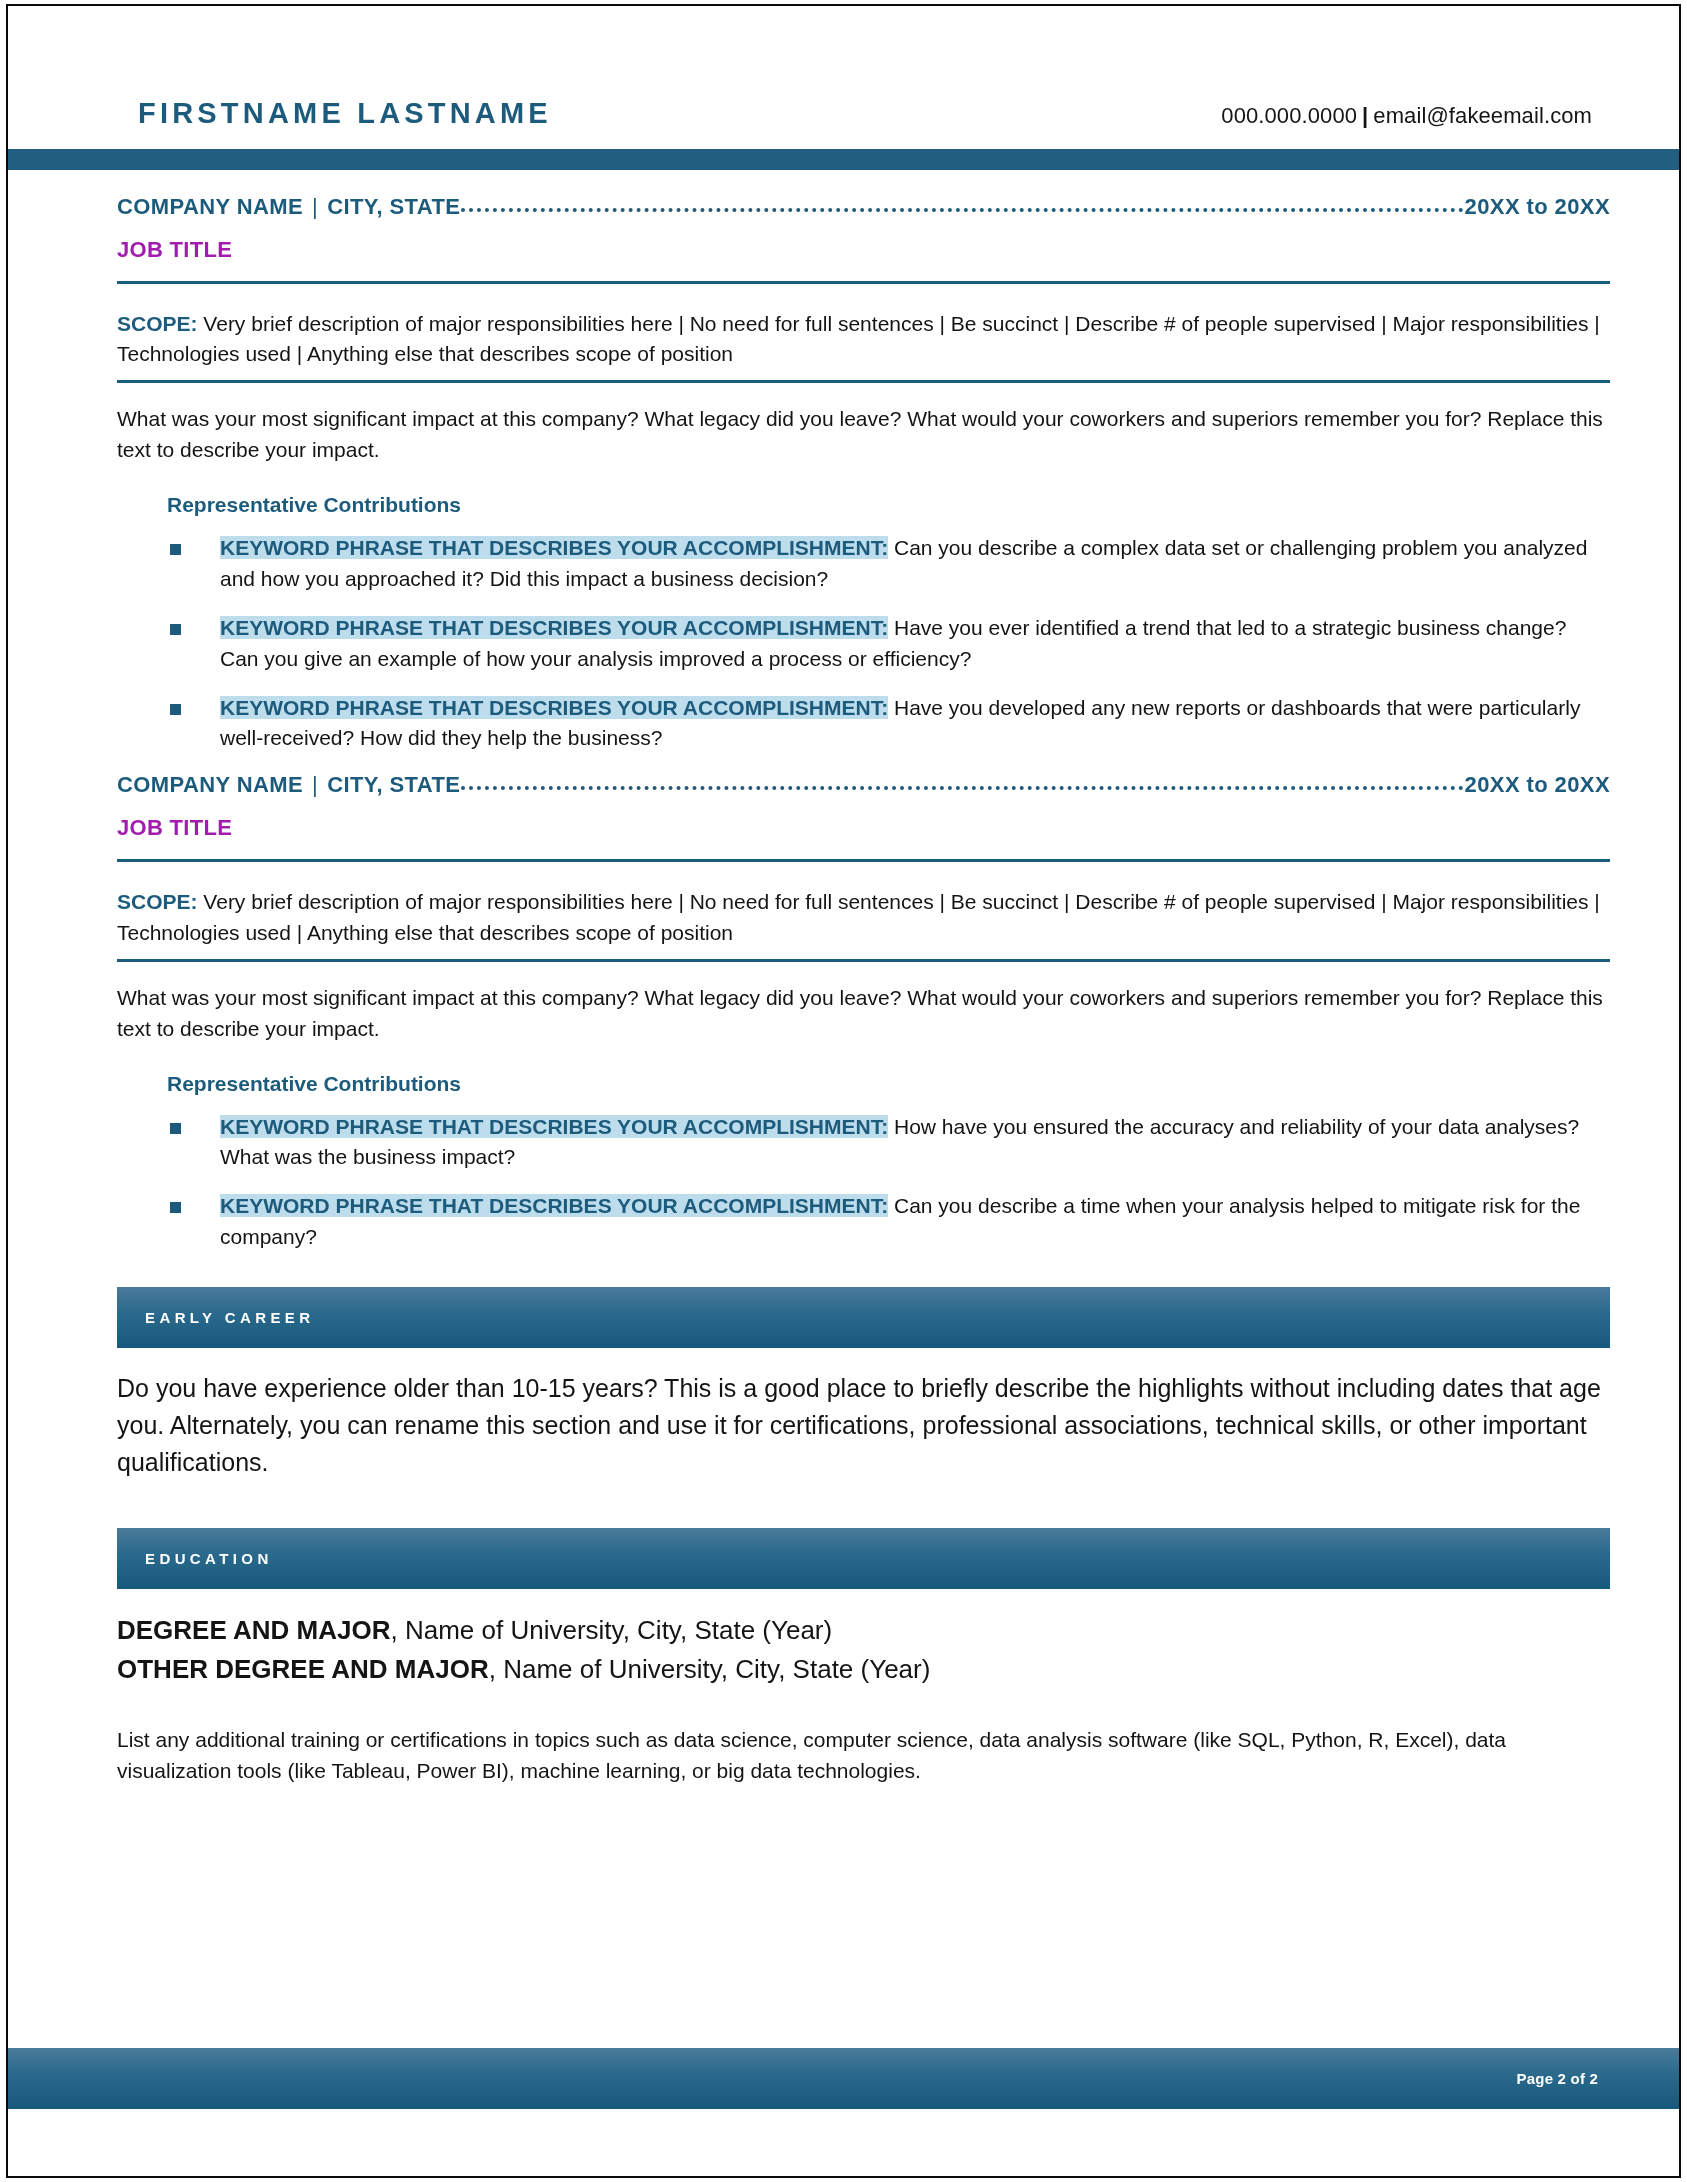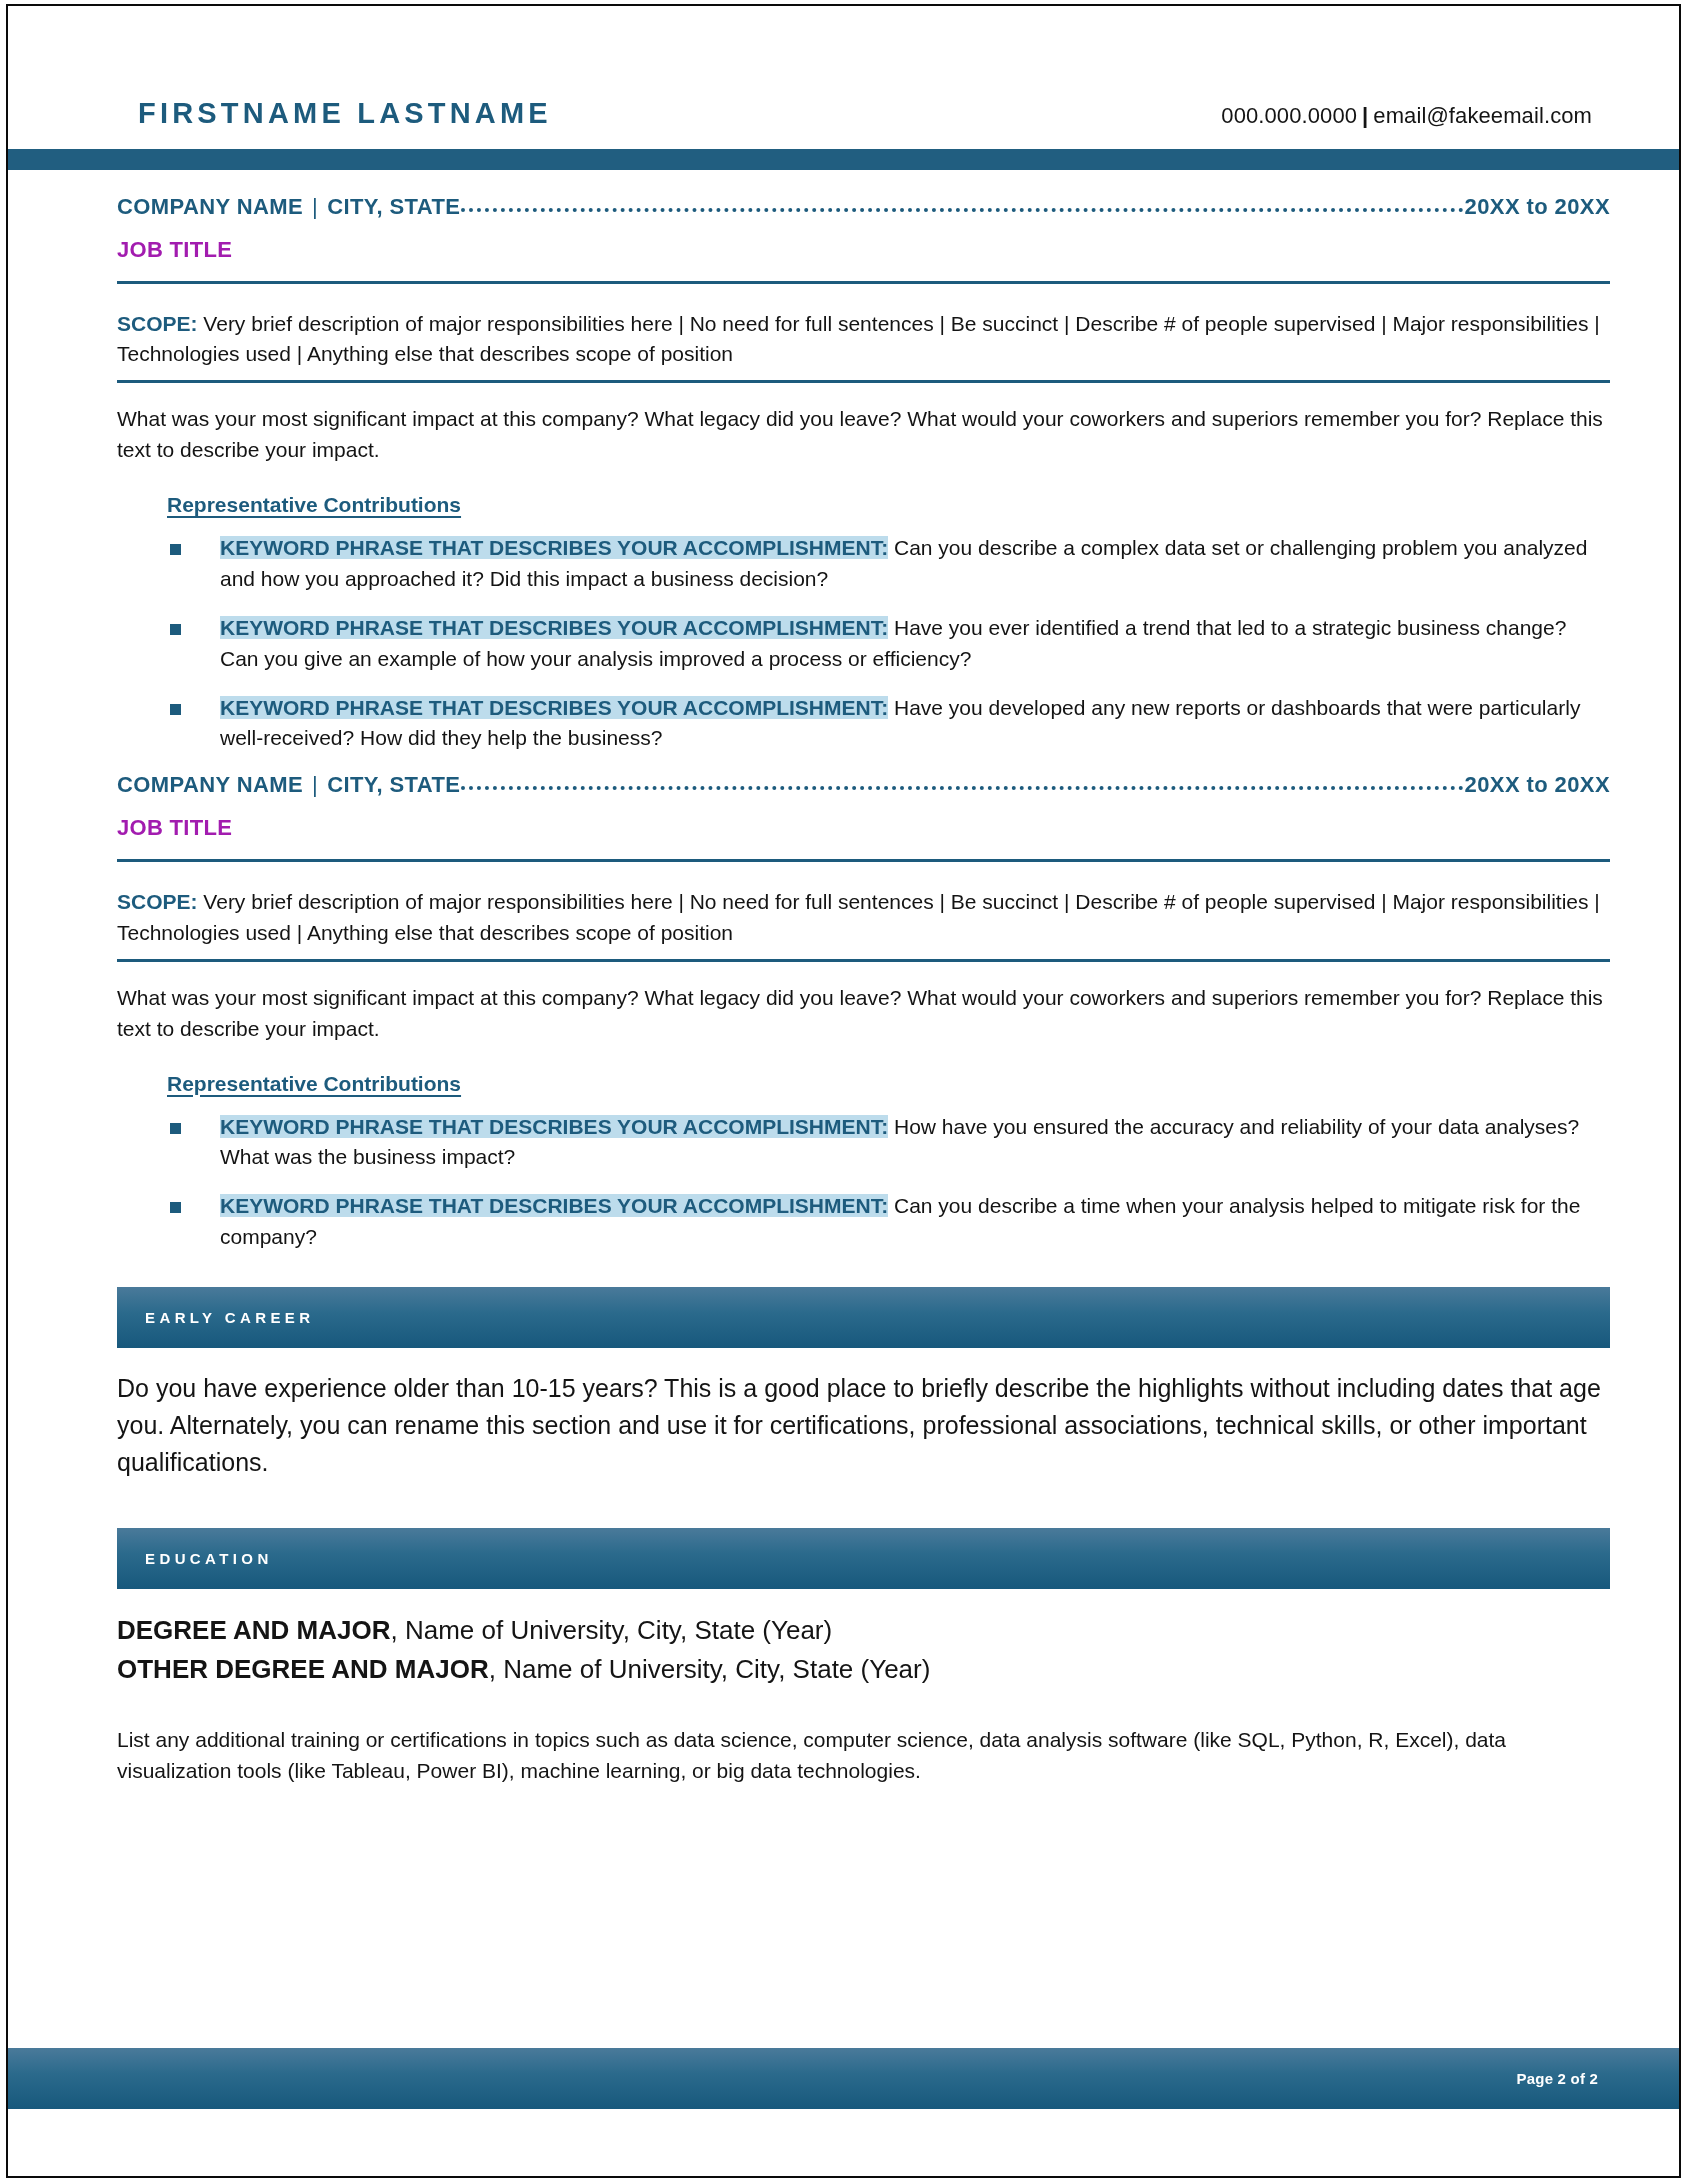--- a/index.html
+++ b/index.html
@@ -138,21 +138,20 @@
     line-height: 1.47;
     color: #141414;
   }
 
   .contrib-head {
     margin-top: 27px;
     margin-left: 50px;
     color: #1d5b7d;
     font-size: 21px;
     font-weight: bold;
-    text-decoration: underline;
     text-underline-offset: 4px;
     display: inline-block;
   }
   .contrib-head-wrap { display: block; }
 
   .bullets {
     margin: 16px 0 0 0;
     padding: 0;
     list-style: none;
   }

